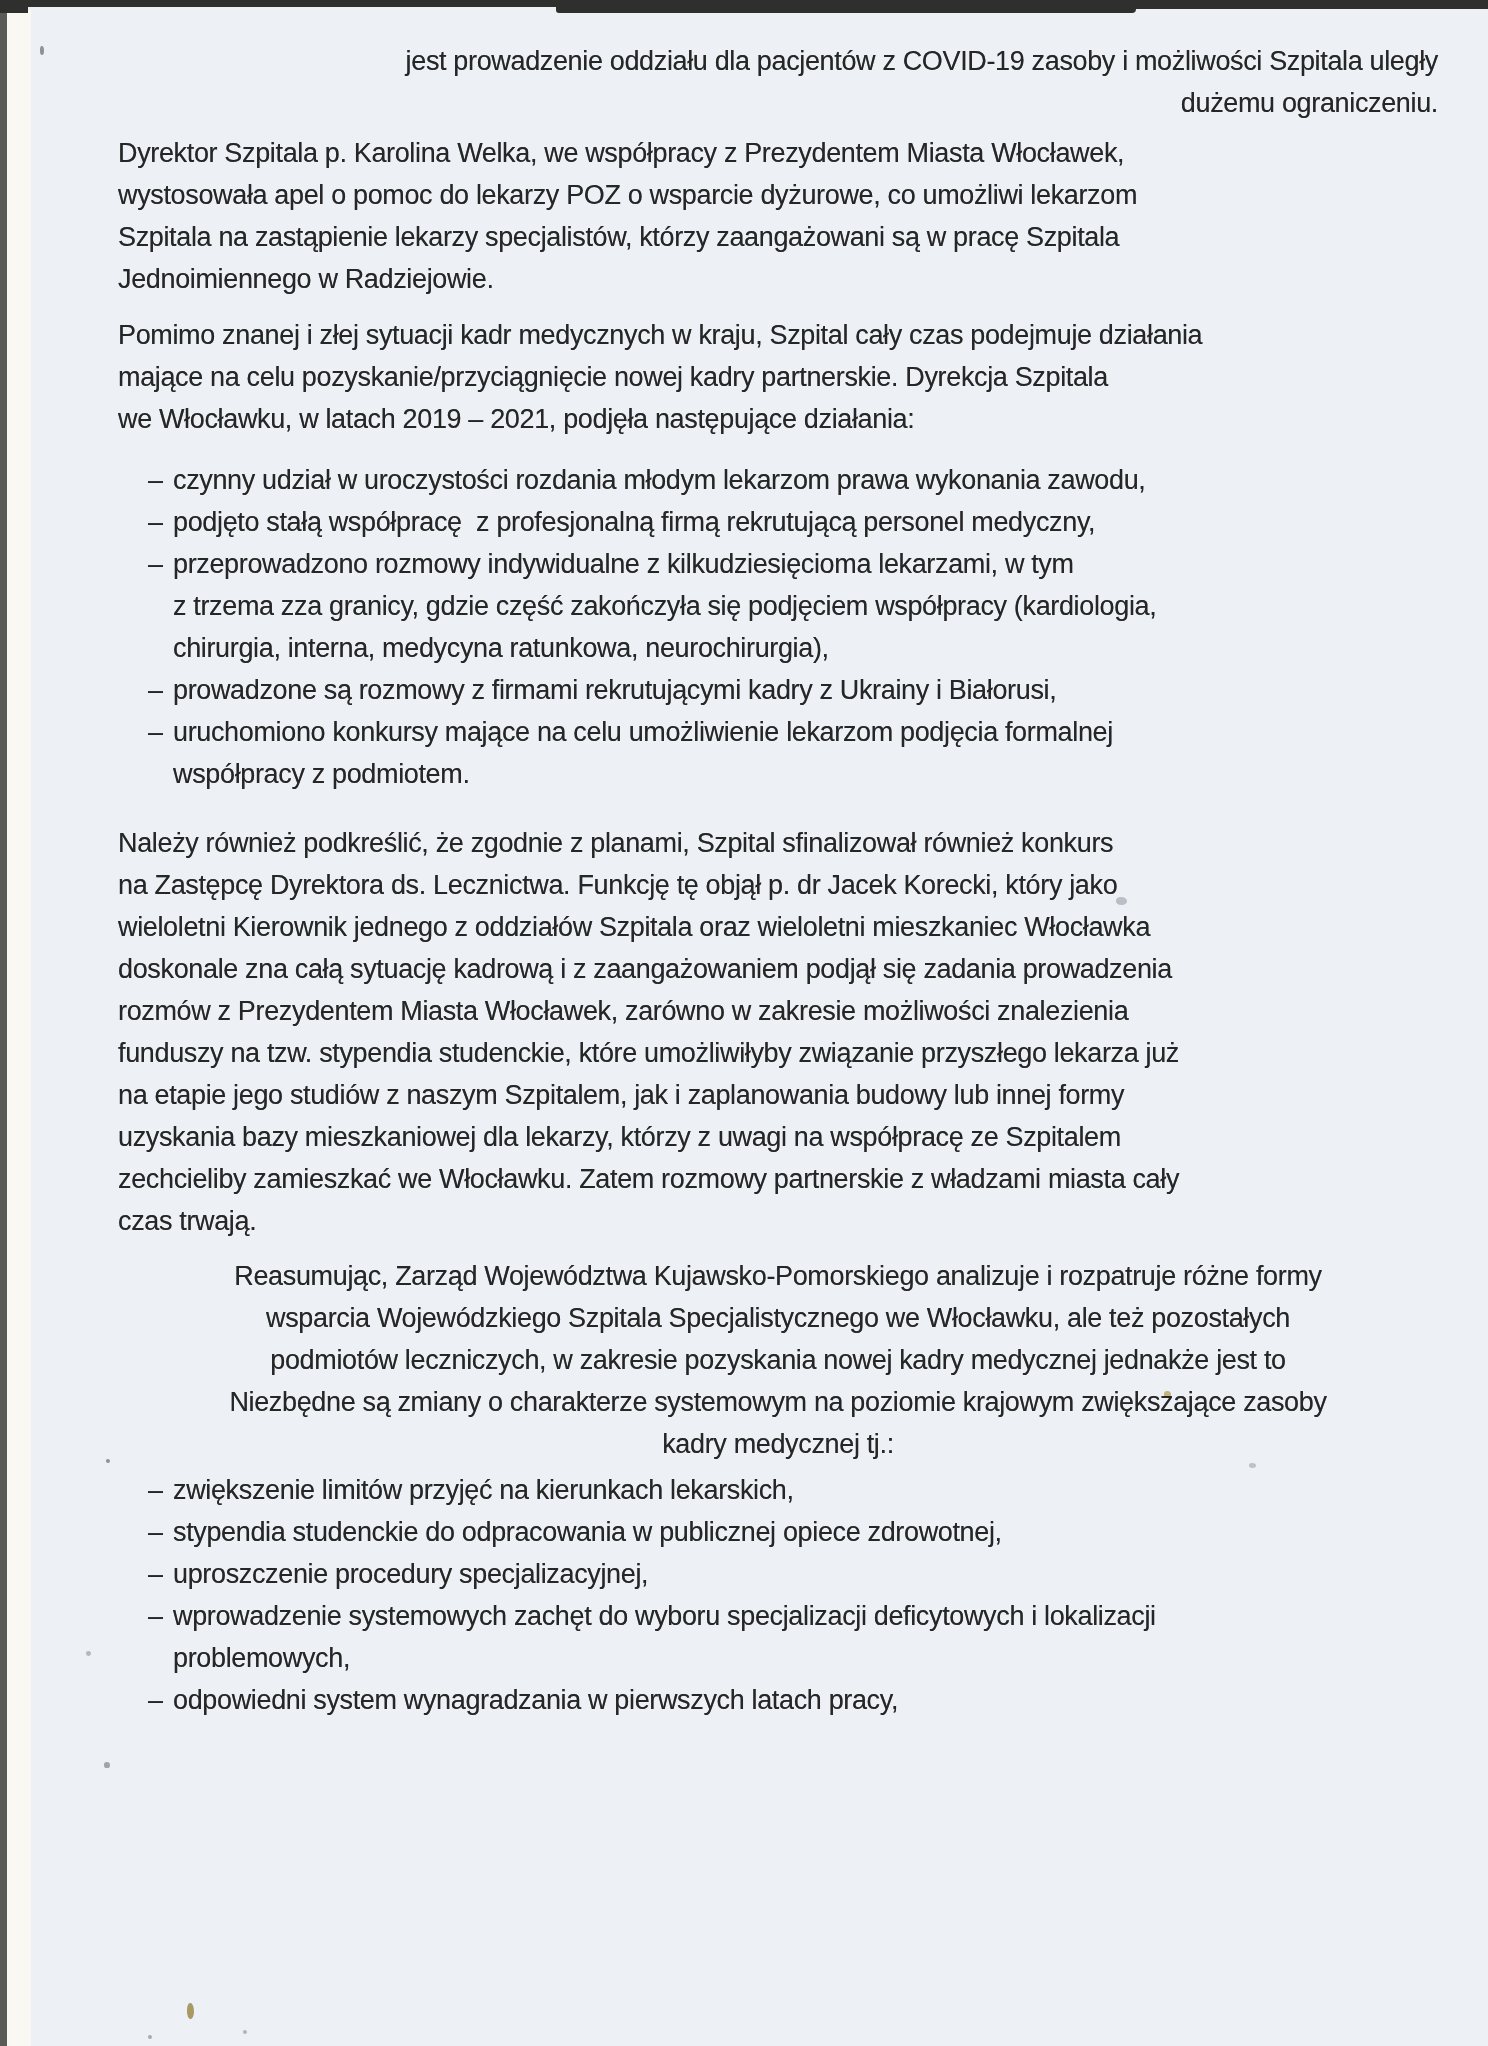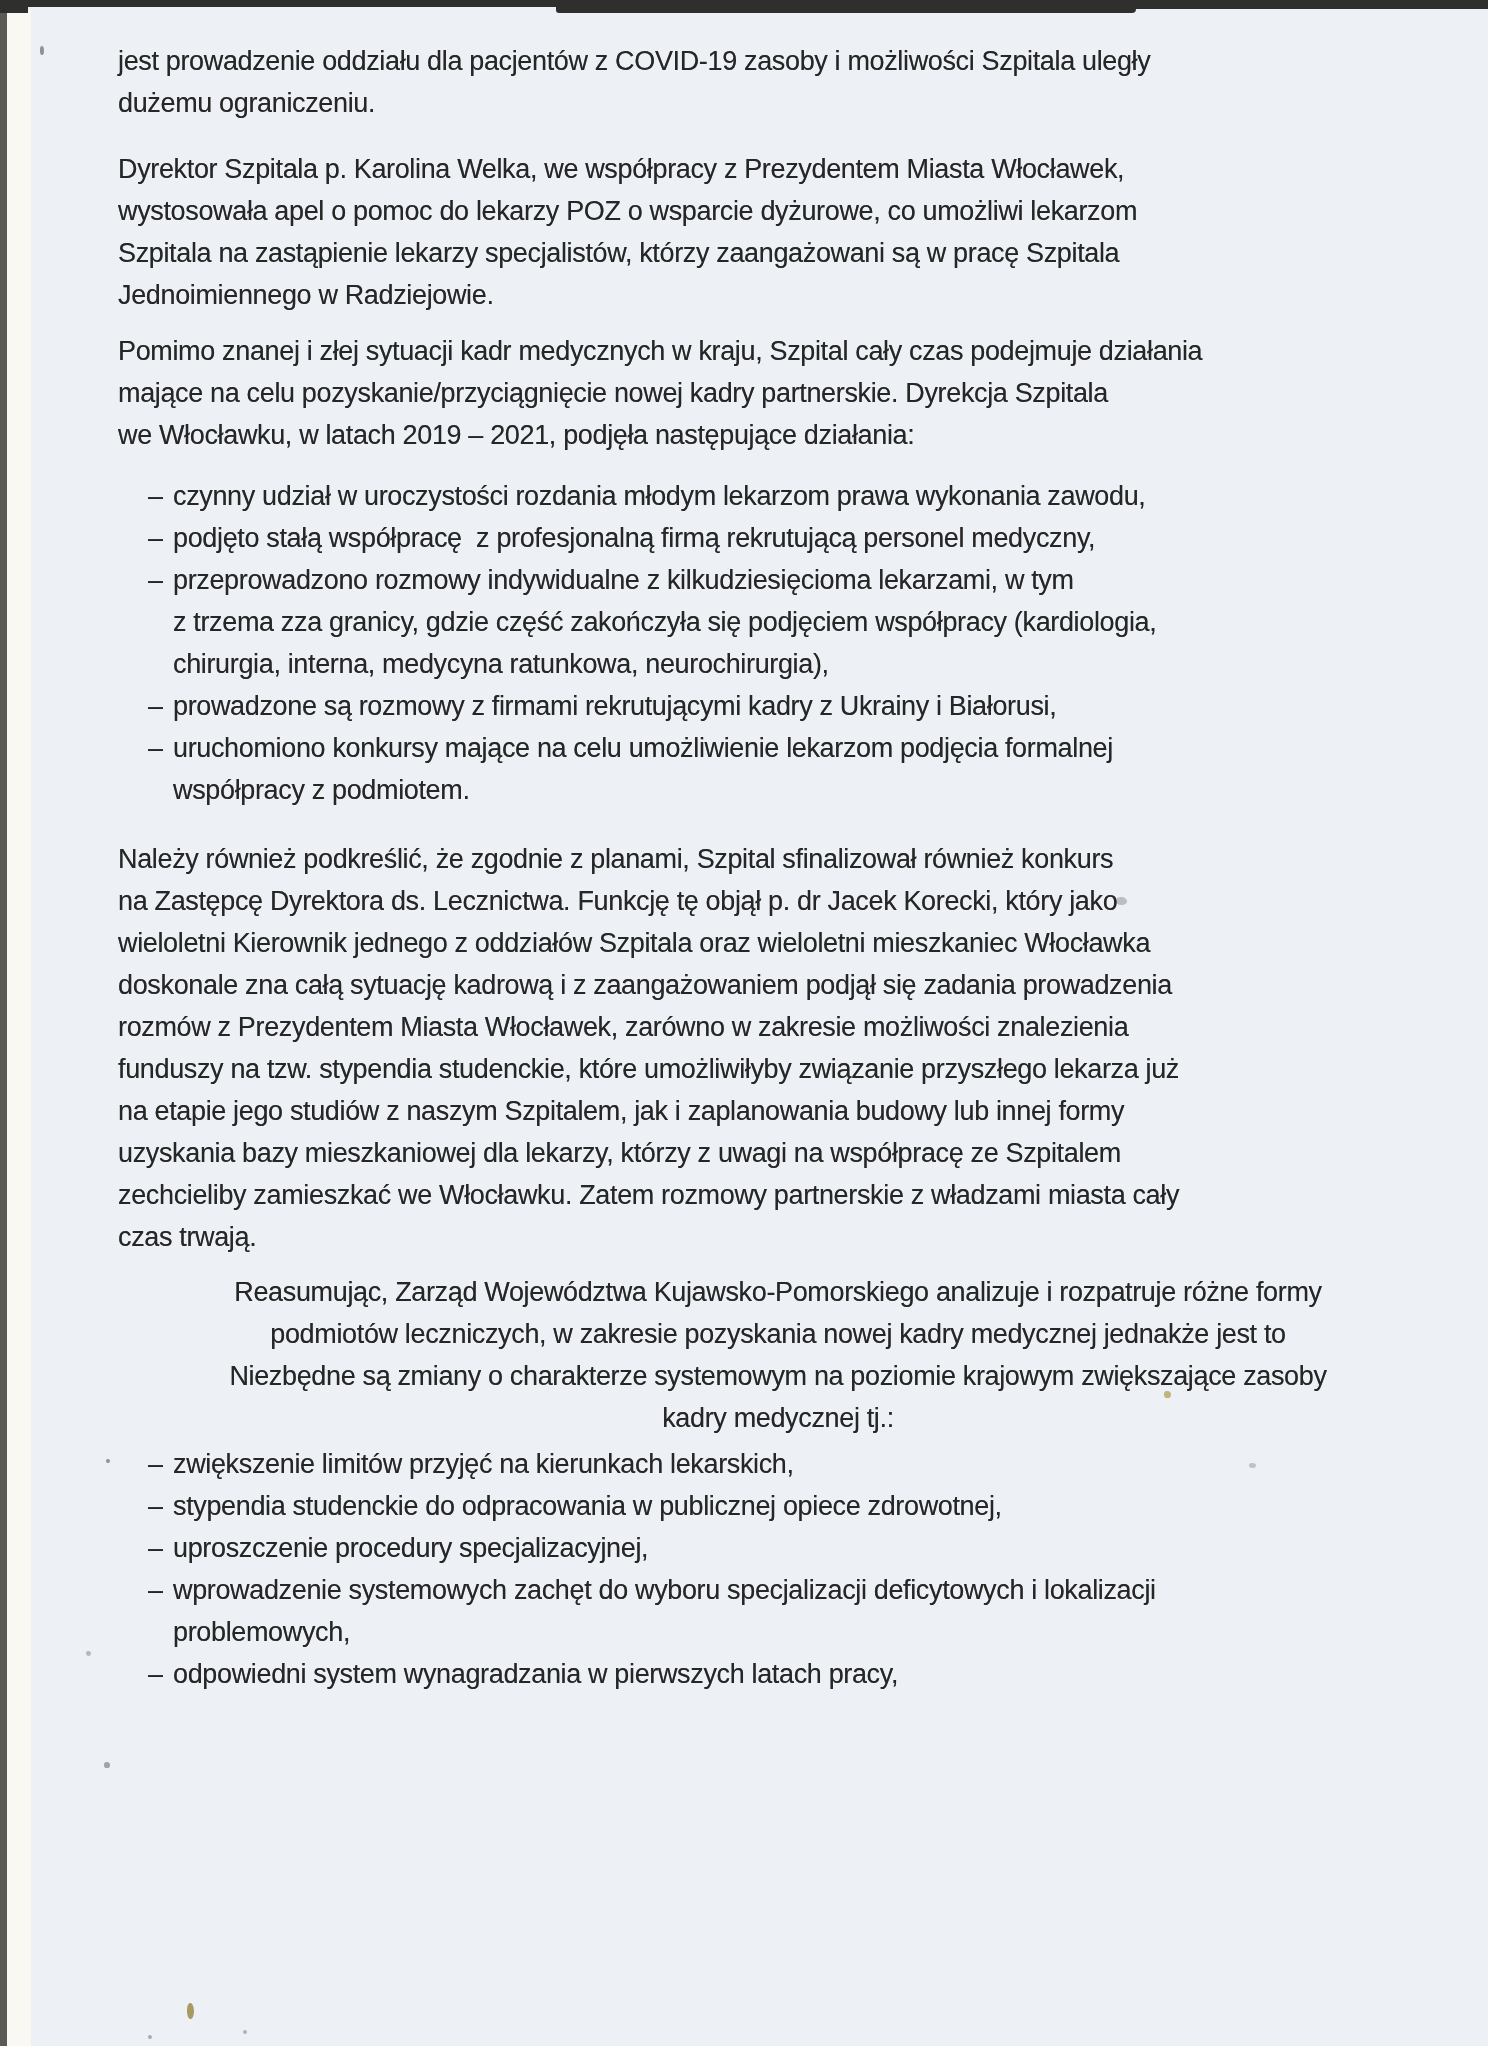--- a/index.html
+++ b/index.html
@@ -55,21 +55,21 @@
 <div class="speck sp3"></div>
 <div class="speck sp4"></div>
 <div class="speck sp5"></div>
 <div class="speck sp6"></div>
 <div class="speck sp7"></div>
 <div class="speck sp8"></div>
 <div class="speck sp9"></div>
 <div class="speck sp10"></div>
 
 <div class="doc" id="doc">
-    <div style="margin-bottom: 24px;">
+    <div style="margin-bottom: 8px; text-align: right;">
       <div class="line">jest prowadzenie oddziału dla pacjentów z COVID-19 zasoby i możliwości Szpitala uległy</div>
       <div class="line">dużemu ograniczeniu.</div>
     </div>
     <div style="margin-bottom: 14px;">
       <div class="line">Dyrektor Szpitala p. Karolina Welka, we współpracy z Prezydentem Miasta Włocławek,</div>
       <div class="line">wystosowała apel o pomoc do lekarzy POZ o wsparcie dyżurowe, co umożliwi lekarzom</div>
       <div class="line">Szpitala na zastąpienie lekarzy specjalistów, którzy zaangażowani są w pracę Szpitala</div>
       <div class="line">Jednoimiennego w Radziejowie.</div>
     </div>
     <div style="margin-bottom: 19px;">
@@ -104,20 +104,21 @@
       <div class="line">doskonale zna całą sytuację kadrową i z zaangażowaniem podjął się zadania prowadzenia</div>
       <div class="line">rozmów z Prezydentem Miasta Włocławek, zarówno w zakresie możliwości znalezienia</div>
       <div class="line">funduszy na tzw. stypendia studenckie, które umożliwiłyby związanie przyszłego lekarza już</div>
       <div class="line">na etapie jego studiów z naszym Szpitalem, jak i zaplanowania budowy lub innej formy</div>
       <div class="line">uzyskania bazy mieszkaniowej dla lekarzy, którzy z uwagi na współpracę ze Szpitalem</div>
       <div class="line">zechcieliby zamieszkać we Włocławku. Zatem rozmowy partnerskie z władzami miasta cały</div>
       <div class="line">czas trwają.</div>
     </div>
     <div style="margin-bottom: 4px; text-align: center;">
       <div class="line">Reasumując, Zarząd Województwa Kujawsko-Pomorskiego analizuje i rozpatruje różne formy</div>
+      <div class="line">wsparcia Wojewódzkiego Szpitala Specjalistycznego we Włocławku, ale też pozostałych</div>
       <div class="line">podmiotów leczniczych, w zakresie pozyskania nowej kadry medycznej jednakże jest to</div>
       <div class="line">Niezbędne są zmiany o charakterze systemowym na poziomie krajowym zwiększające zasoby</div>
       <div class="line">kadry medycznej tj.:</div>
     </div>
     <div style="margin-bottom: 0px;">
       <div class="list-item">
         <div class="line first"><span class="marker">–</span><span>zwiększenie limitów przyjęć na kierunkach lekarskich,</span></div>
       </div>
       <div class="list-item">
         <div class="line first"><span class="marker">–</span><span>stypendia studenckie do odpracowania w publicznej opiece zdrowotnej,</span></div>

